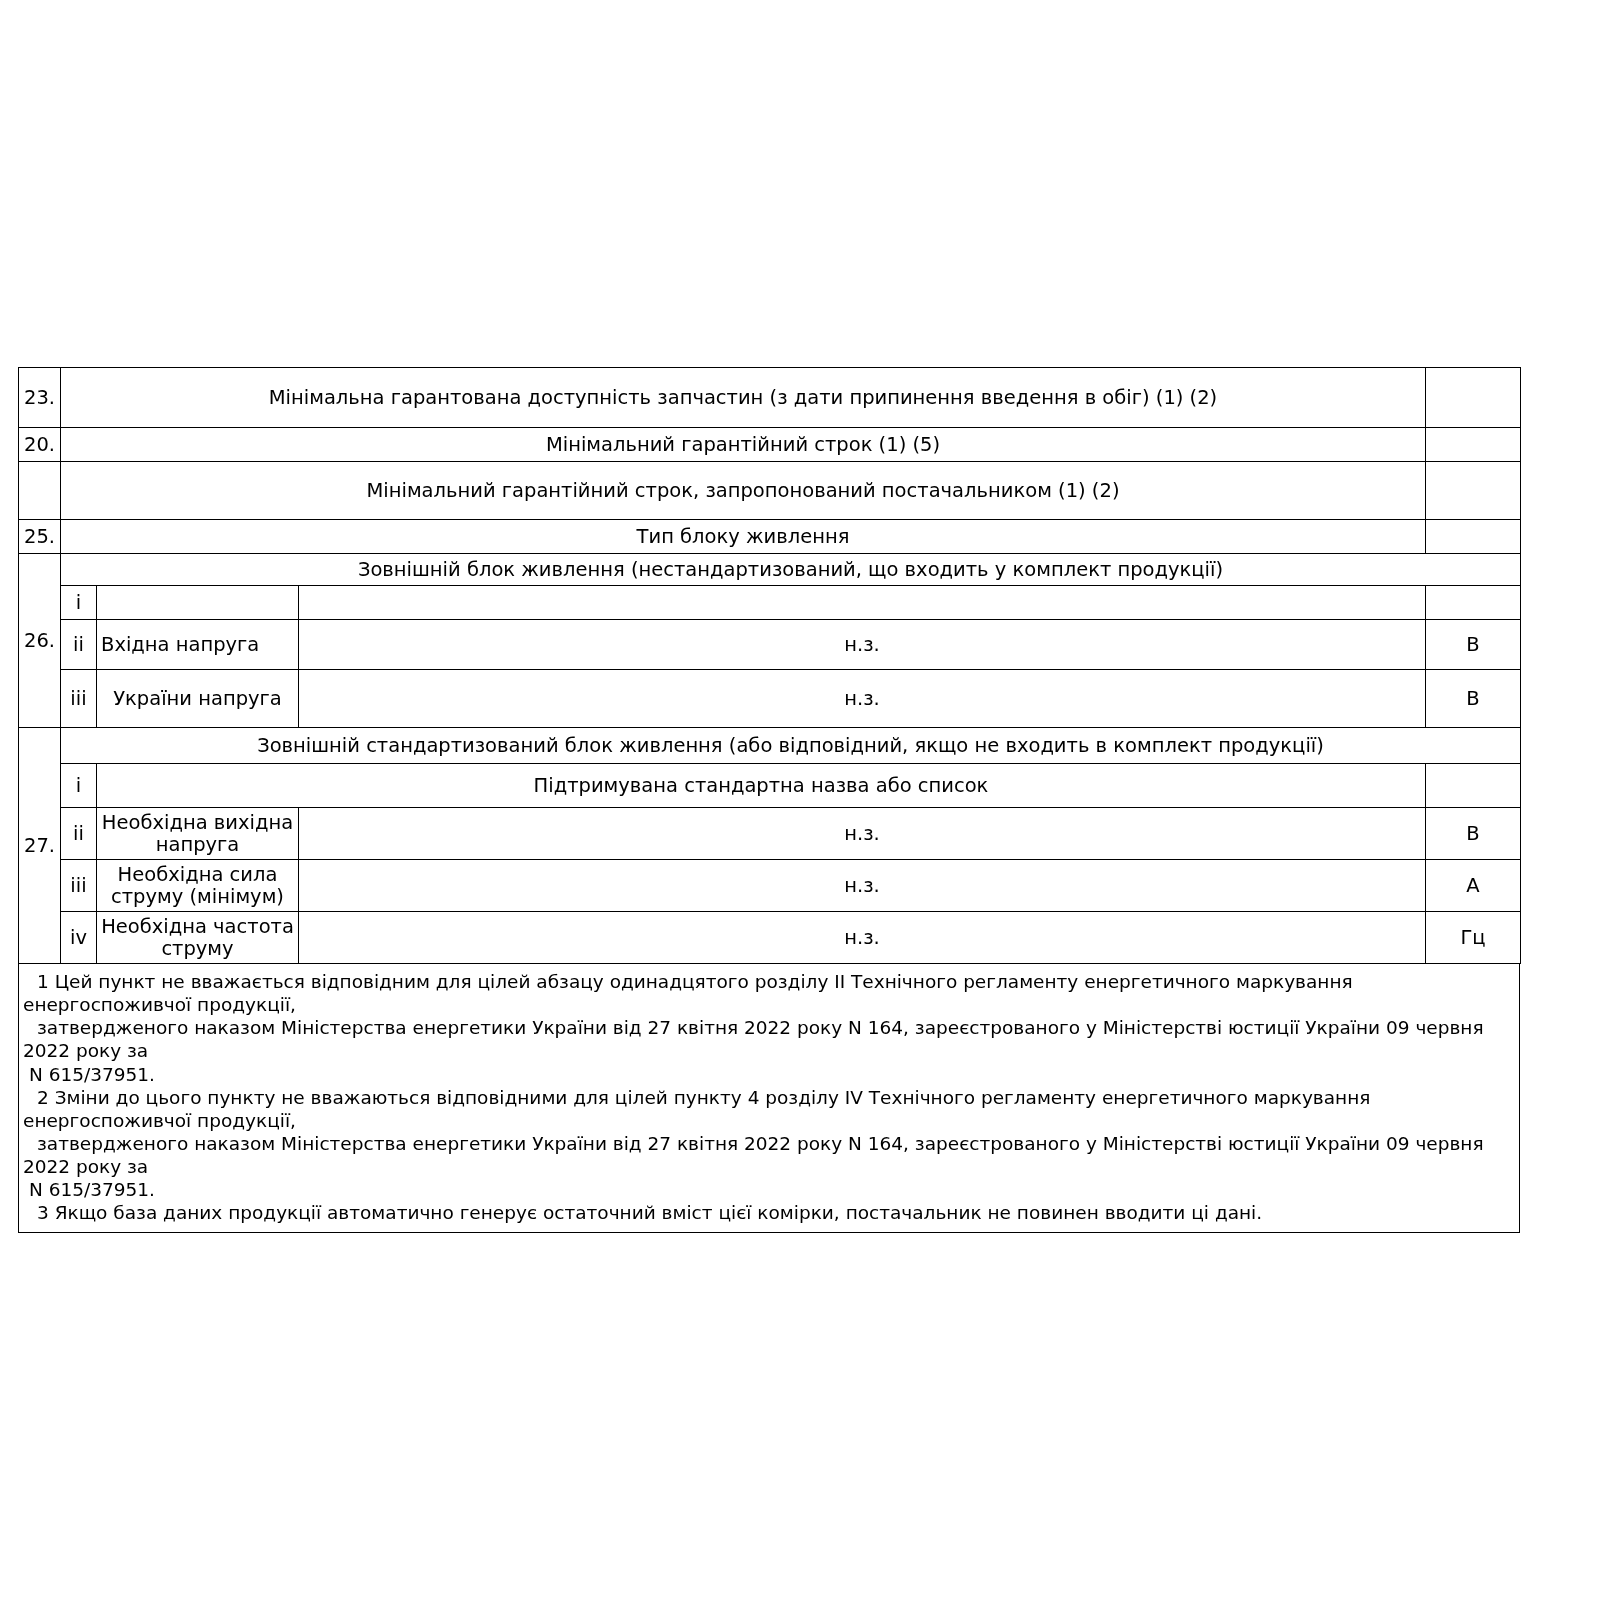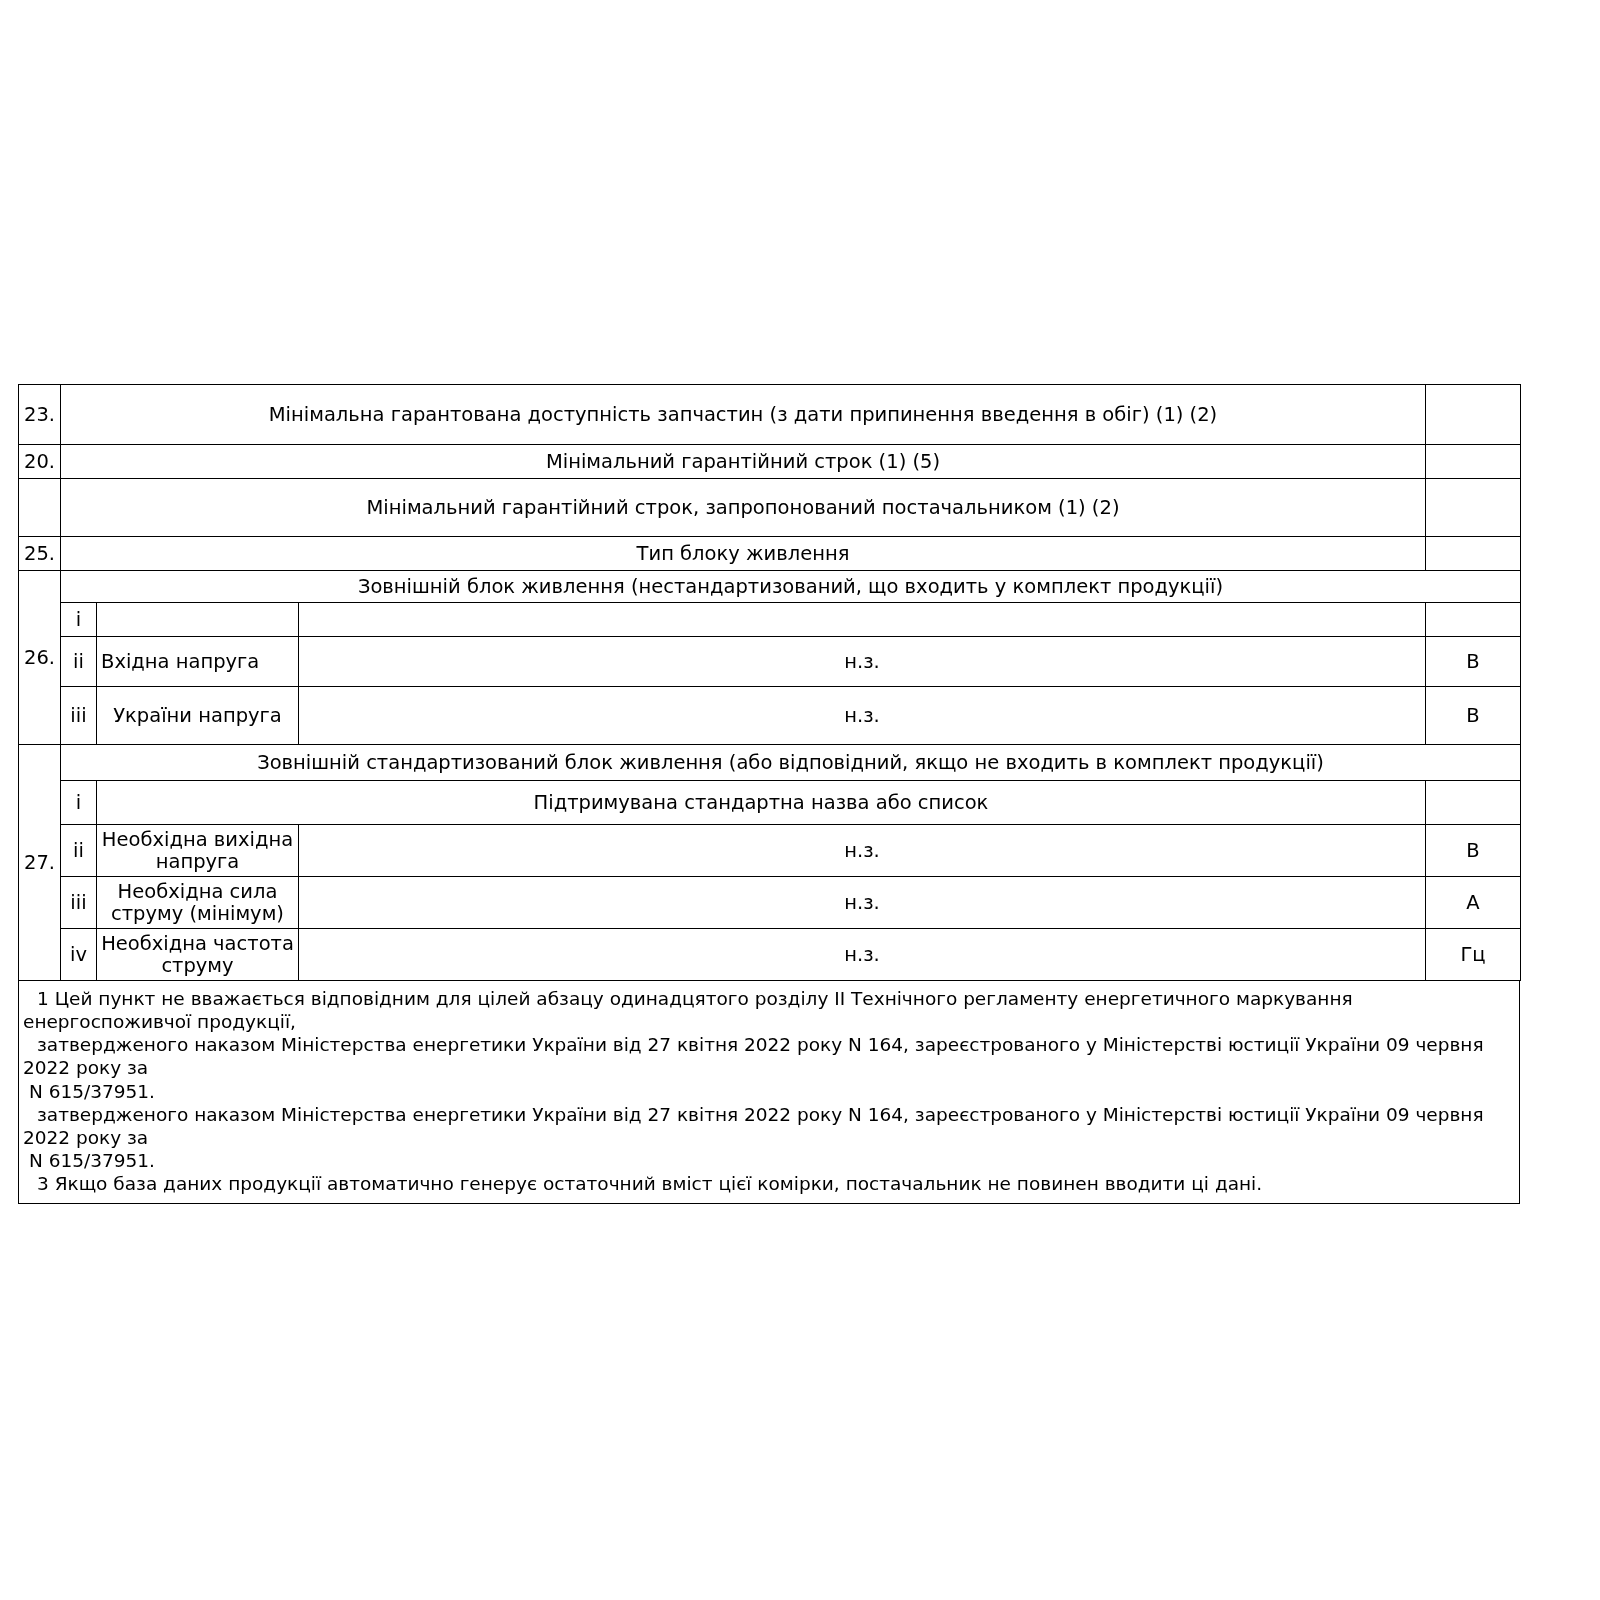--- a/index.html
+++ b/index.html
@@ -10,21 +10,21 @@
   body {
     width: 1600px;
     height: 1600px;
     font-family: "DejaVu Sans", sans-serif;
     color: #000000;
     position: relative;
   }
   .page {
     position: absolute;
     left: 18px;
-    top: 384px;
+    top: 367px;
     width: 1502px;
   }
   table.spec {
     border-collapse: collapse;
     table-layout: fixed;
     width: 1502px;
     font-size: 19.5px;
   }
   table.spec td {
     border: 1.6px solid #000000;
@@ -169,18 +169,19 @@
         <td class="c-unit">Гц</td>
       </tr>
 
     </tbody>
   </table>
 
   <div class="notes">
     <p class="indent">1 Цей пункт не вважається відповідним для цілей абзацу одинадцятого розділу II Технічного регламенту енергетичного маркування енергоспоживчої продукції,</p>
     <p class="indent">затвердженого наказом Міністерства енергетики України від 27 квітня 2022 року N 164, зареєстрованого у Міністерстві юстиції України 09 червня 2022 року за</p>
     <p style="text-indent:6px">N 615/37951.</p>
+    <p class="indent">2 Зміни до цього пункту не вважаються відповідними для цілей пункту 4 розділу IV Технічного регламенту енергетичного маркування енергоспоживчої продукції,</p>
     <p class="indent">затвердженого наказом Міністерства енергетики України від 27 квітня 2022 року N 164, зареєстрованого у Міністерстві юстиції України 09 червня 2022 року за</p>
     <p style="text-indent:6px">N 615/37951.</p>
     <p class="indent">3 Якщо база даних продукції автоматично генерує остаточний вміст цієї комірки, постачальник не повинен вводити ці дані.</p>
   </div>
 
 </div>
 
 </body></html>

